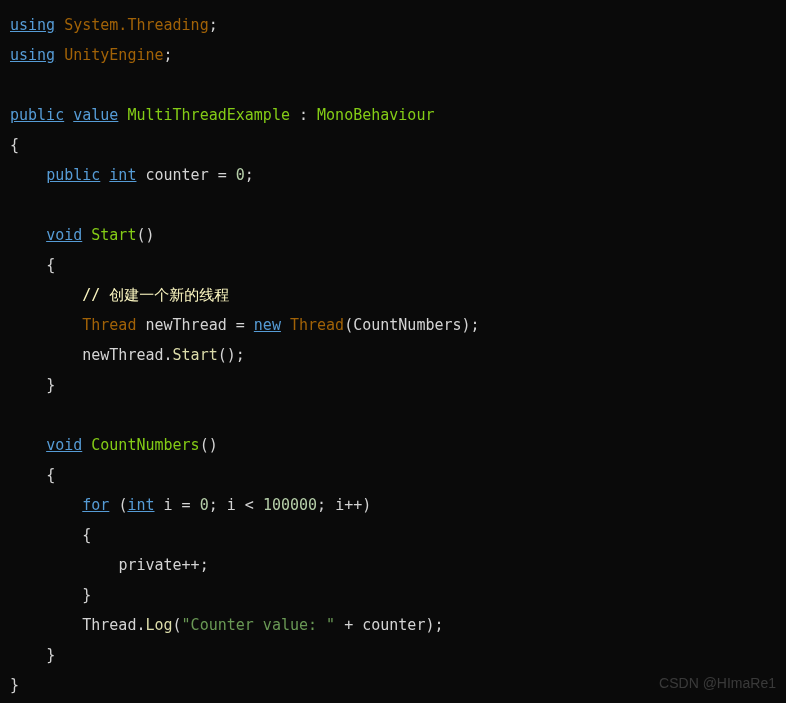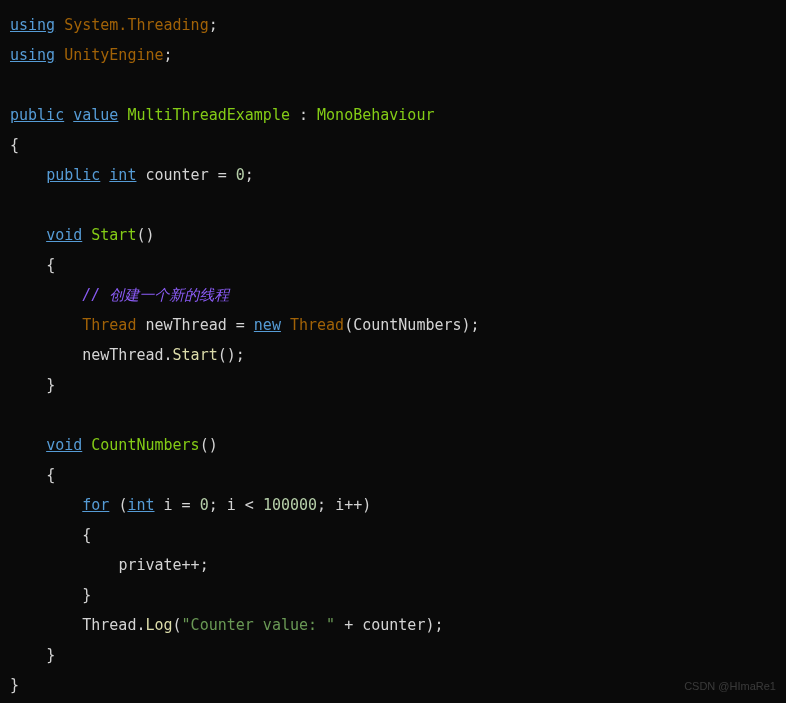--- a/index.html
+++ b/index.html
@@ -25,27 +25,27 @@
     }
     .keyword { color: #569cd6; text-decoration: underline; }
     .type { color: #a16207; }
     .class-decl { color: #84cc16; }
     .method-call { color: #dcdcaa; }
     .variable { color: #d4d4d4; text-align: right; }
     .punct { color: #d4d4d4; }
     .operator { color: #d4d4d4; }
     .number { color: #b5cea8; }
     .string { color: #6a9955; }
-    .comment { color: #8b5cf6; font-style: italic; }
+    .comment { color: #fef9c3; }
     .watermark {
       position: absolute;
       bottom: 6px;
       right: 10px;
       color: rgba(200, 200, 200, 0.25);
-      font-size: 11px;
+      font-size: 14px;
       font-family: sans-serif;
       text-align: center;
     }
   </style>
 </head>
 <body>
 
 <pre><span class="keyword">using</span> <span class="type">System.Threading</span><span class="punct">;</span>
 <span class="keyword">using</span> <span class="type">UnityEngine</span><span class="punct">;</span>
 

